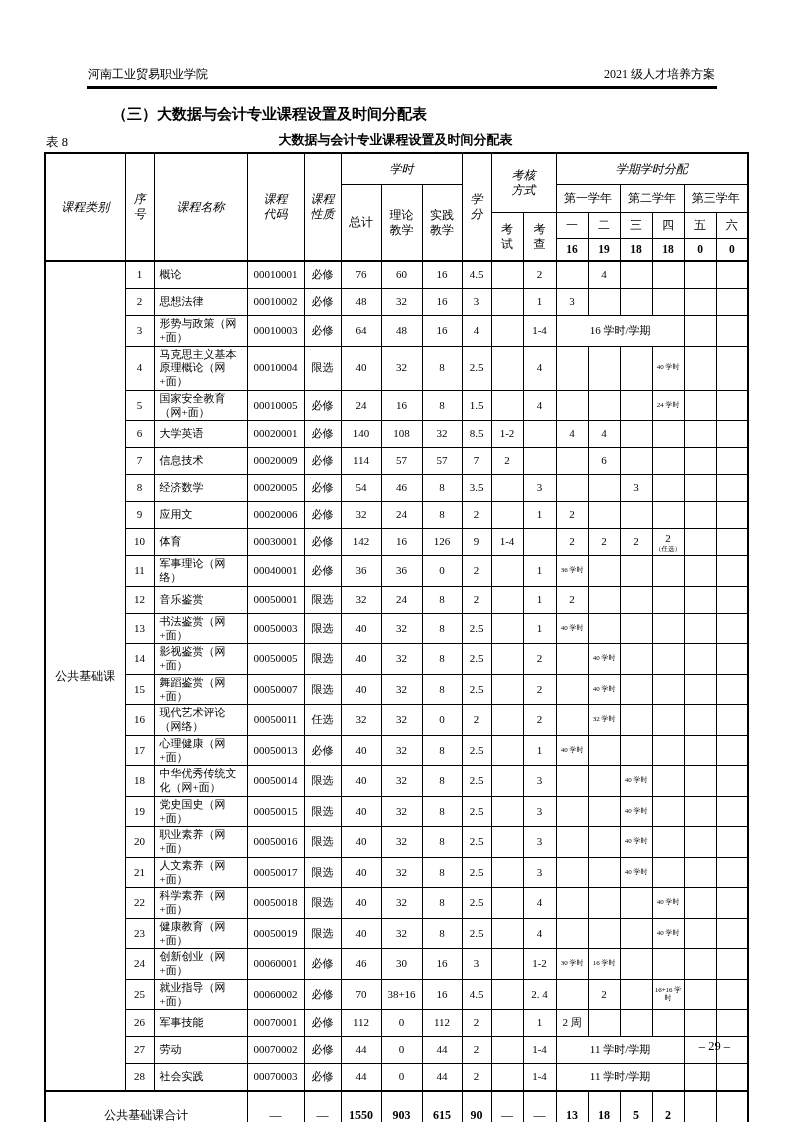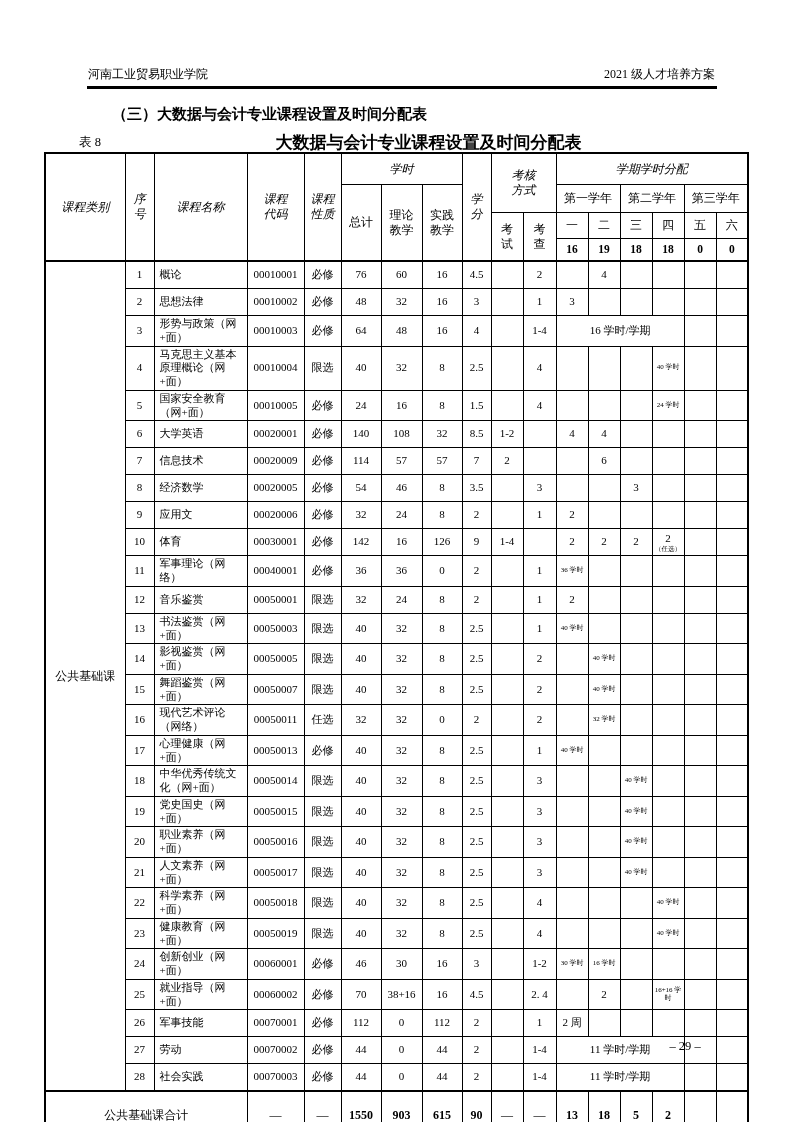--- a/index.html
+++ b/index.html
@@ -16,28 +16,28 @@
   }
   .header-rule {
     position:absolute; top:86px; left:87px; right:76px;
     height:2.5px; background:#000;
   }
   .section-heading {
     position:absolute; top:105px; left:112px;
     font-size:15px; font-weight:bold; margin:0;
   }
   .caption-row {
-    position:absolute; top:131px; left:44px; width:703px; height:20px;margin-left:33px;
+    position:absolute; top:131px; left:44px; width:703px; height:20px;
   }
   .table-label {
     position:absolute; left:2px; top:3px; font-size:12.5px;
   }
   .table-title {
     display:block; text-align:center;
-    font-size:17px; font-weight:bold;
+    font-size:13px; font-weight:bold;
   }
   table.course-table {
     position:absolute; top:152px; left:44px;
     width:703px; border-collapse:collapse; table-layout:fixed;
     border:2px solid #000;
   }
   .course-table th, .course-table td {
     border:1px solid #000;
     text-align:center; vertical-align:middle;
     padding:1px 2px;
@@ -56,21 +56,21 @@
   .course-table tbody td { height:24px; }
   .course-table tbody tr:first-child td { border-top:2px solid #000; }
   td.name-cell { text-align:left; padding-left:5px; }
   td.cat-cell { font-size:12px; }
   td.small-cell { font-size:7px; line-height:1.1; padding:0; }
   span.note { display:block; font-size:6.5px; line-height:1; }
   tr.total-row td { border-top:2px solid #000; height:44px; font-size:12px; }
   tr.total-row td.b { font-weight:bold; }
   .page-number {
     position:absolute; top:1039px; left:640px; width:90px;
-    text-align:center; font-size:12.5px;
+    text-align:right; font-size:12.5px;
   }
 </style>
 </head>
 <body>
 
 <div class="doc-header">
   <span>河南工业贸易职业学院</span>
   <span>2021 级人才培养方案</span>
 </div>
 <div class="header-rule"></div>

